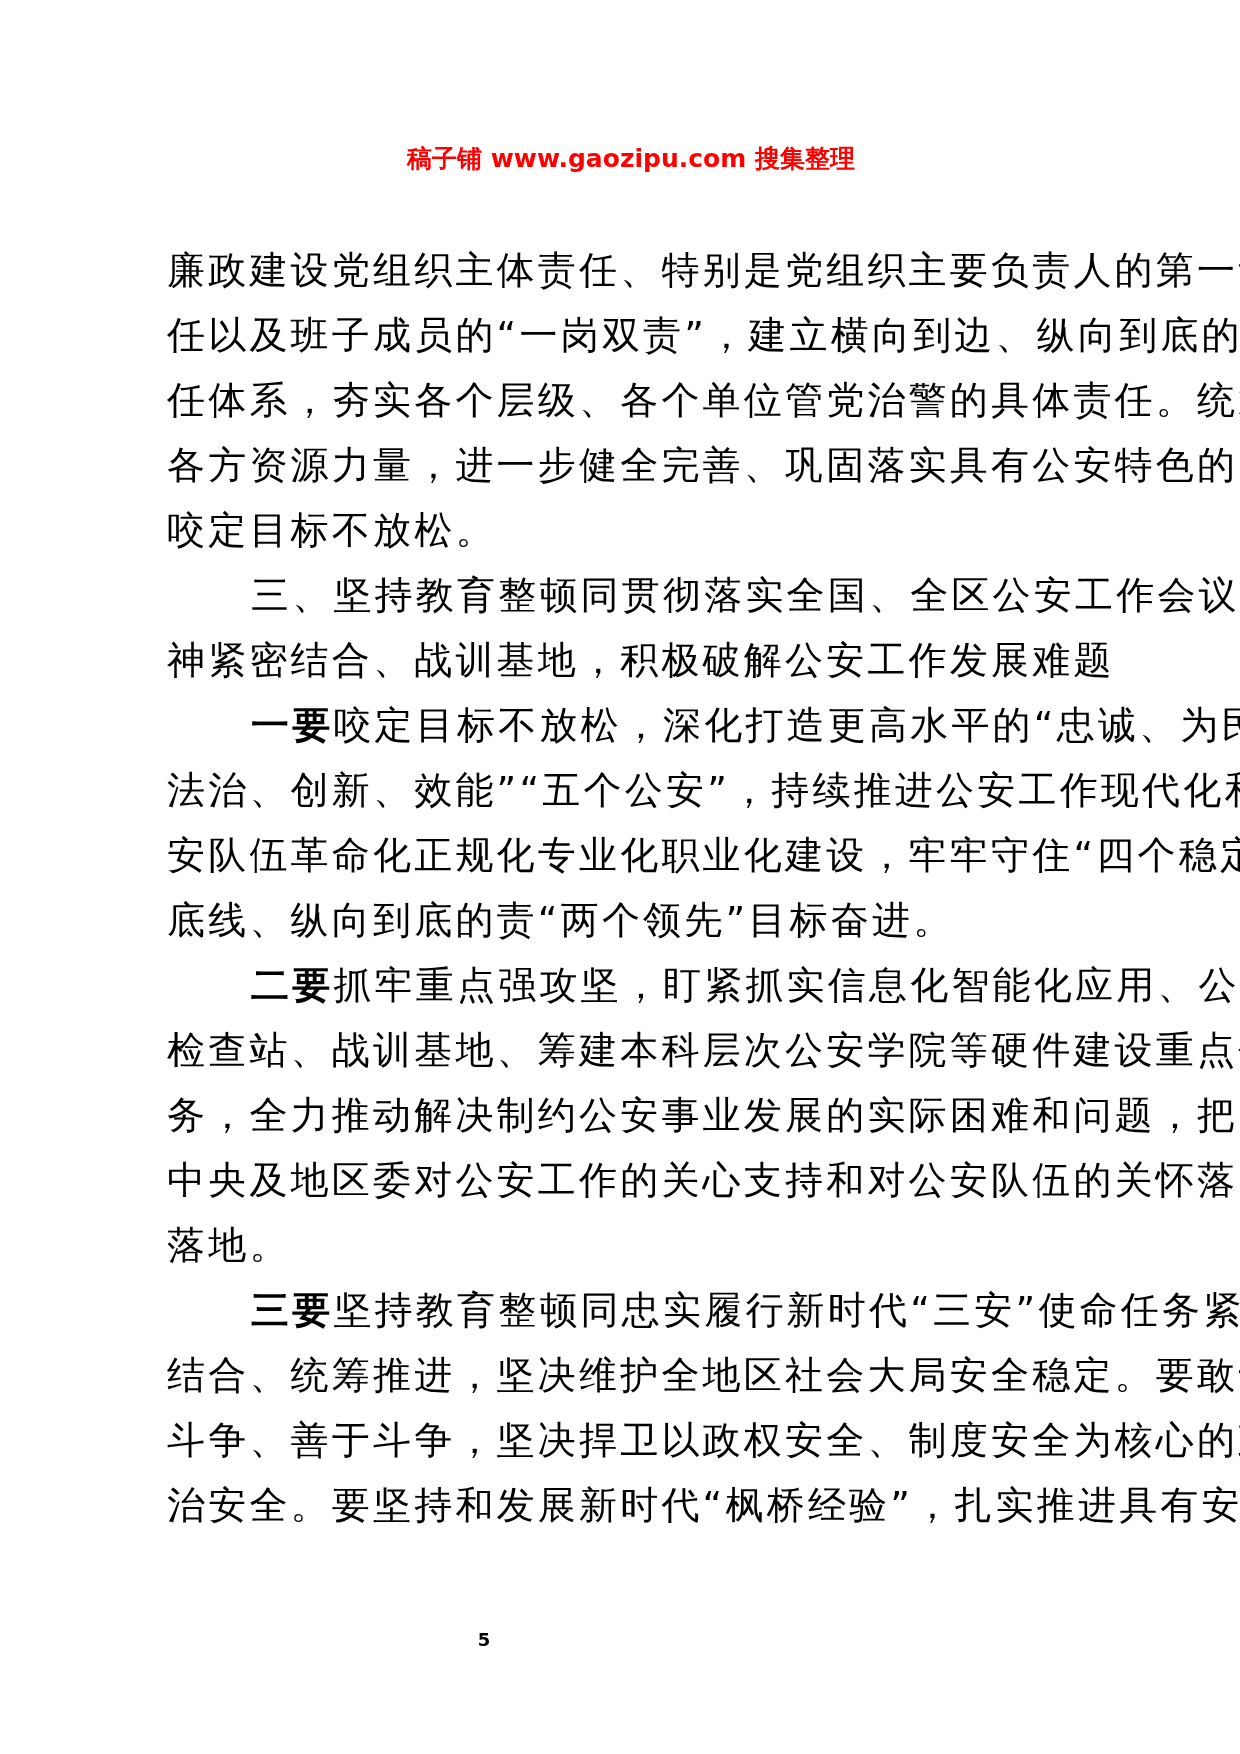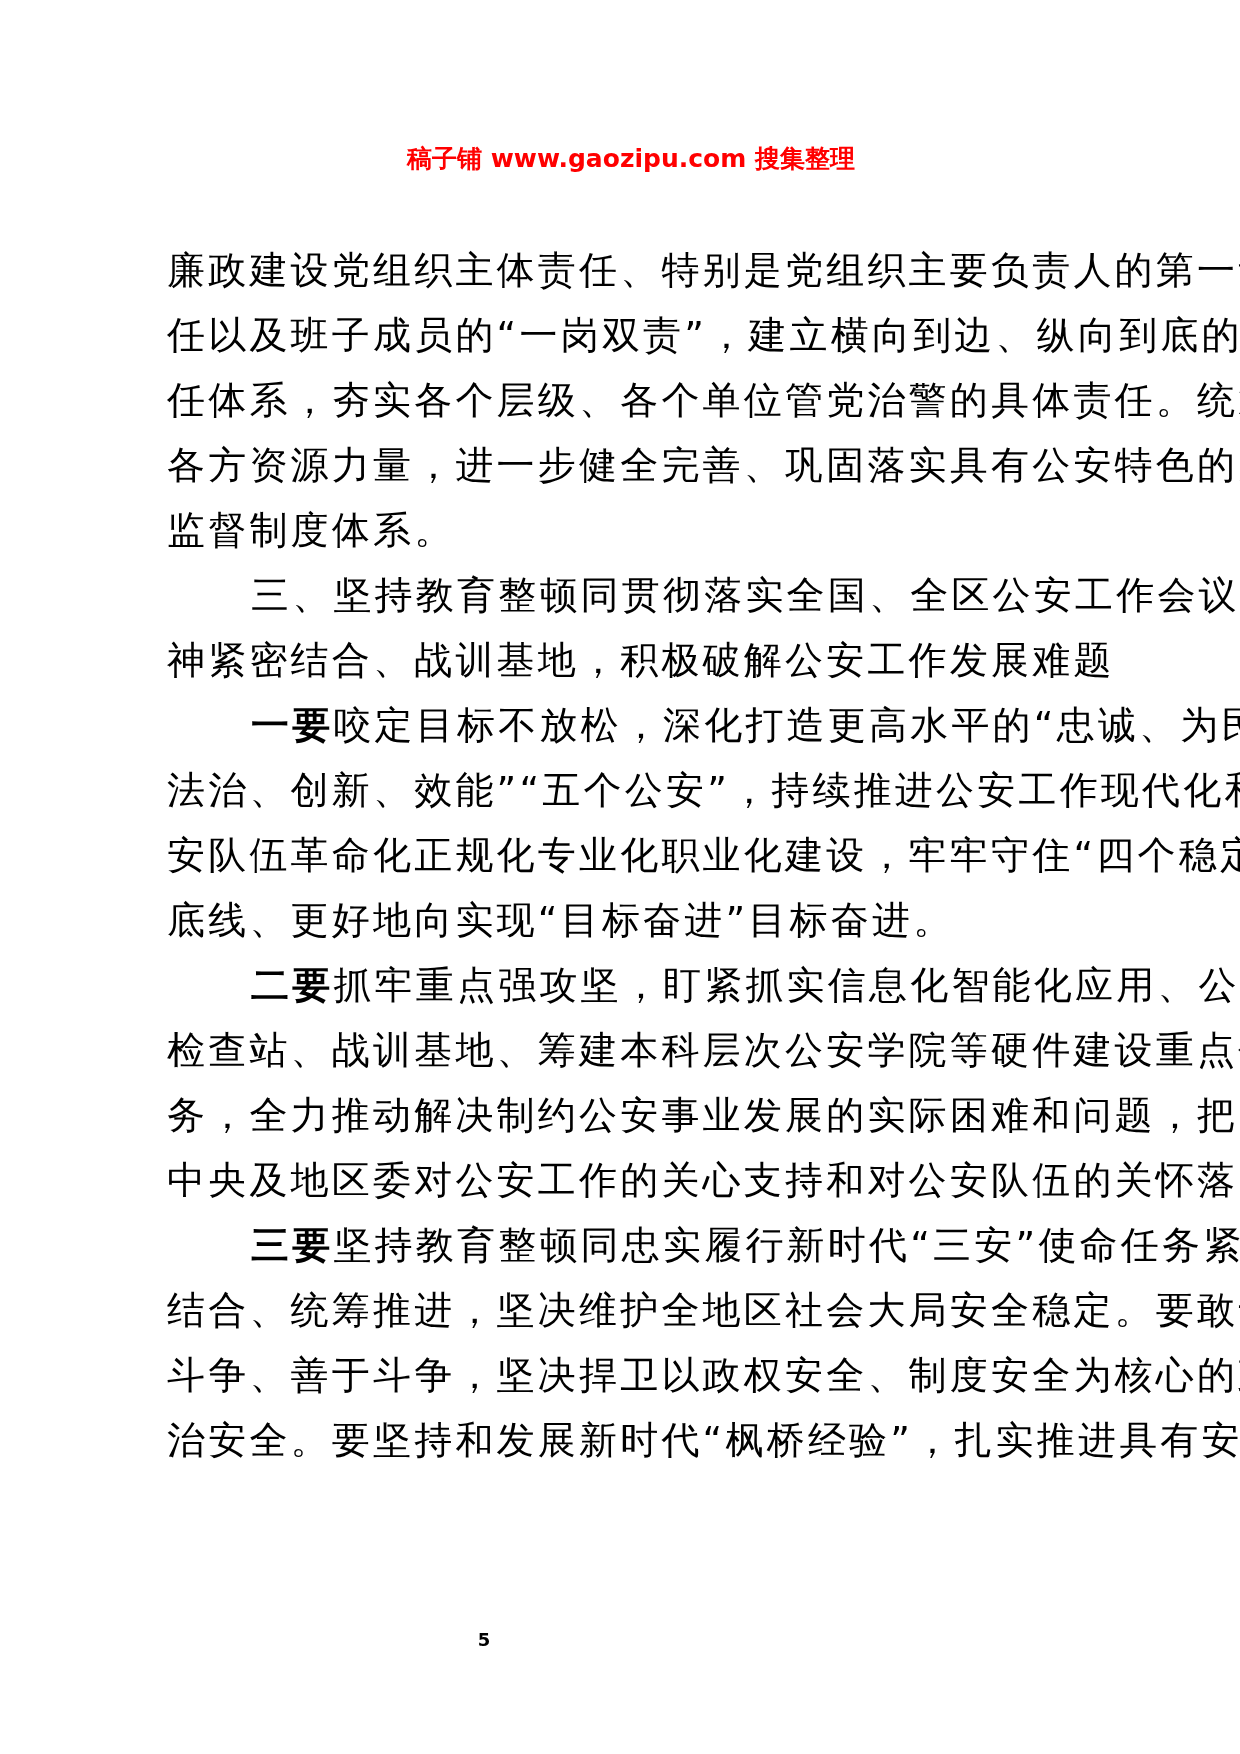--- a/index.html
+++ b/index.html
@@ -61,30 +61,31 @@
 </head>
 <body>
 
 <div class="page-header">稿子铺 www.gaozipu.com 搜集整理</div>
 
 <div class="body-text">
   <div class="line"><span>廉政建设党组织主体责任、特别是党组织主要负责人的第一责</span></div>
   <div class="line"><span>任以及班子成员的“一岗双责”，建立横向到边、纵向到底的责</span></div>
   <div class="line"><span>任体系，夯实各个层级、各个单位管党治警的具体责任。统筹</span></div>
   <div class="line"><span>各方资源力量，进一步健全完善、巩固落实具有公安特色的大</span></div>
-  <div class="line"><span>监督制度体系。</span></div>
+  <div class="line"><span>咬定目标不放松。</span></div>
   <div class="line indent"><span>三、坚持教育整顿同贯彻落实全国、全区公安工作会议精</span></div>
   <div class="line"><span>神紧密结合、战训基地，积极破解公安工作发展难题</span></div>
   <div class="line indent"><span class="lead">一要</span><span>咬定目标不放松，深化打造更高水平的“忠诚、为民、</span></div>
   <div class="line"><span>法治、创新、效能”“五个公安”，持续推进公安工作现代化和公</span></div>
   <div class="line"><span>安队伍革命化正规化专业化职业化建设，牢牢守住“四个稳定”</span></div>
-  <div class="line"><span>底线、更好地向实现“目标奋进”目标奋进。</span></div>
+  <div class="line"><span>底线、纵向到底的责“两个领先”目标奋进。</span></div>
   <div class="line indent"><span class="lead">二要</span><span>抓牢重点强攻坚，盯紧抓实信息化智能化应用、公安</span></div>
   <div class="line"><span>检查站、战训基地、筹建本科层次公安学院等硬件建设重点任</span></div>
   <div class="line"><span>务，全力推动解决制约公安事业发展的实际困难和问题，把党</span></div>
   <div class="line"><span>中央及地区委对公安工作的关心支持和对公安队伍的关怀落实</span></div>
+  <div class="line"><span>落地。</span></div>
   <div class="line indent"><span class="lead">三要</span><span>坚持教育整顿同忠实履行新时代“三安”使命任务紧密</span></div>
   <div class="line"><span>结合、统筹推进，坚决维护全地区社会大局安全稳定。要敢于</span></div>
   <div class="line"><span>斗争、善于斗争，坚决捍卫以政权安全、制度安全为核心的政</span></div>
   <div class="line"><span>治安全。要坚持和发展新时代“枫桥经验”，扎实推进具有安徽</span></div>
 </div>
 
 <div class="page-number">5</div>
 
 </body></html>

